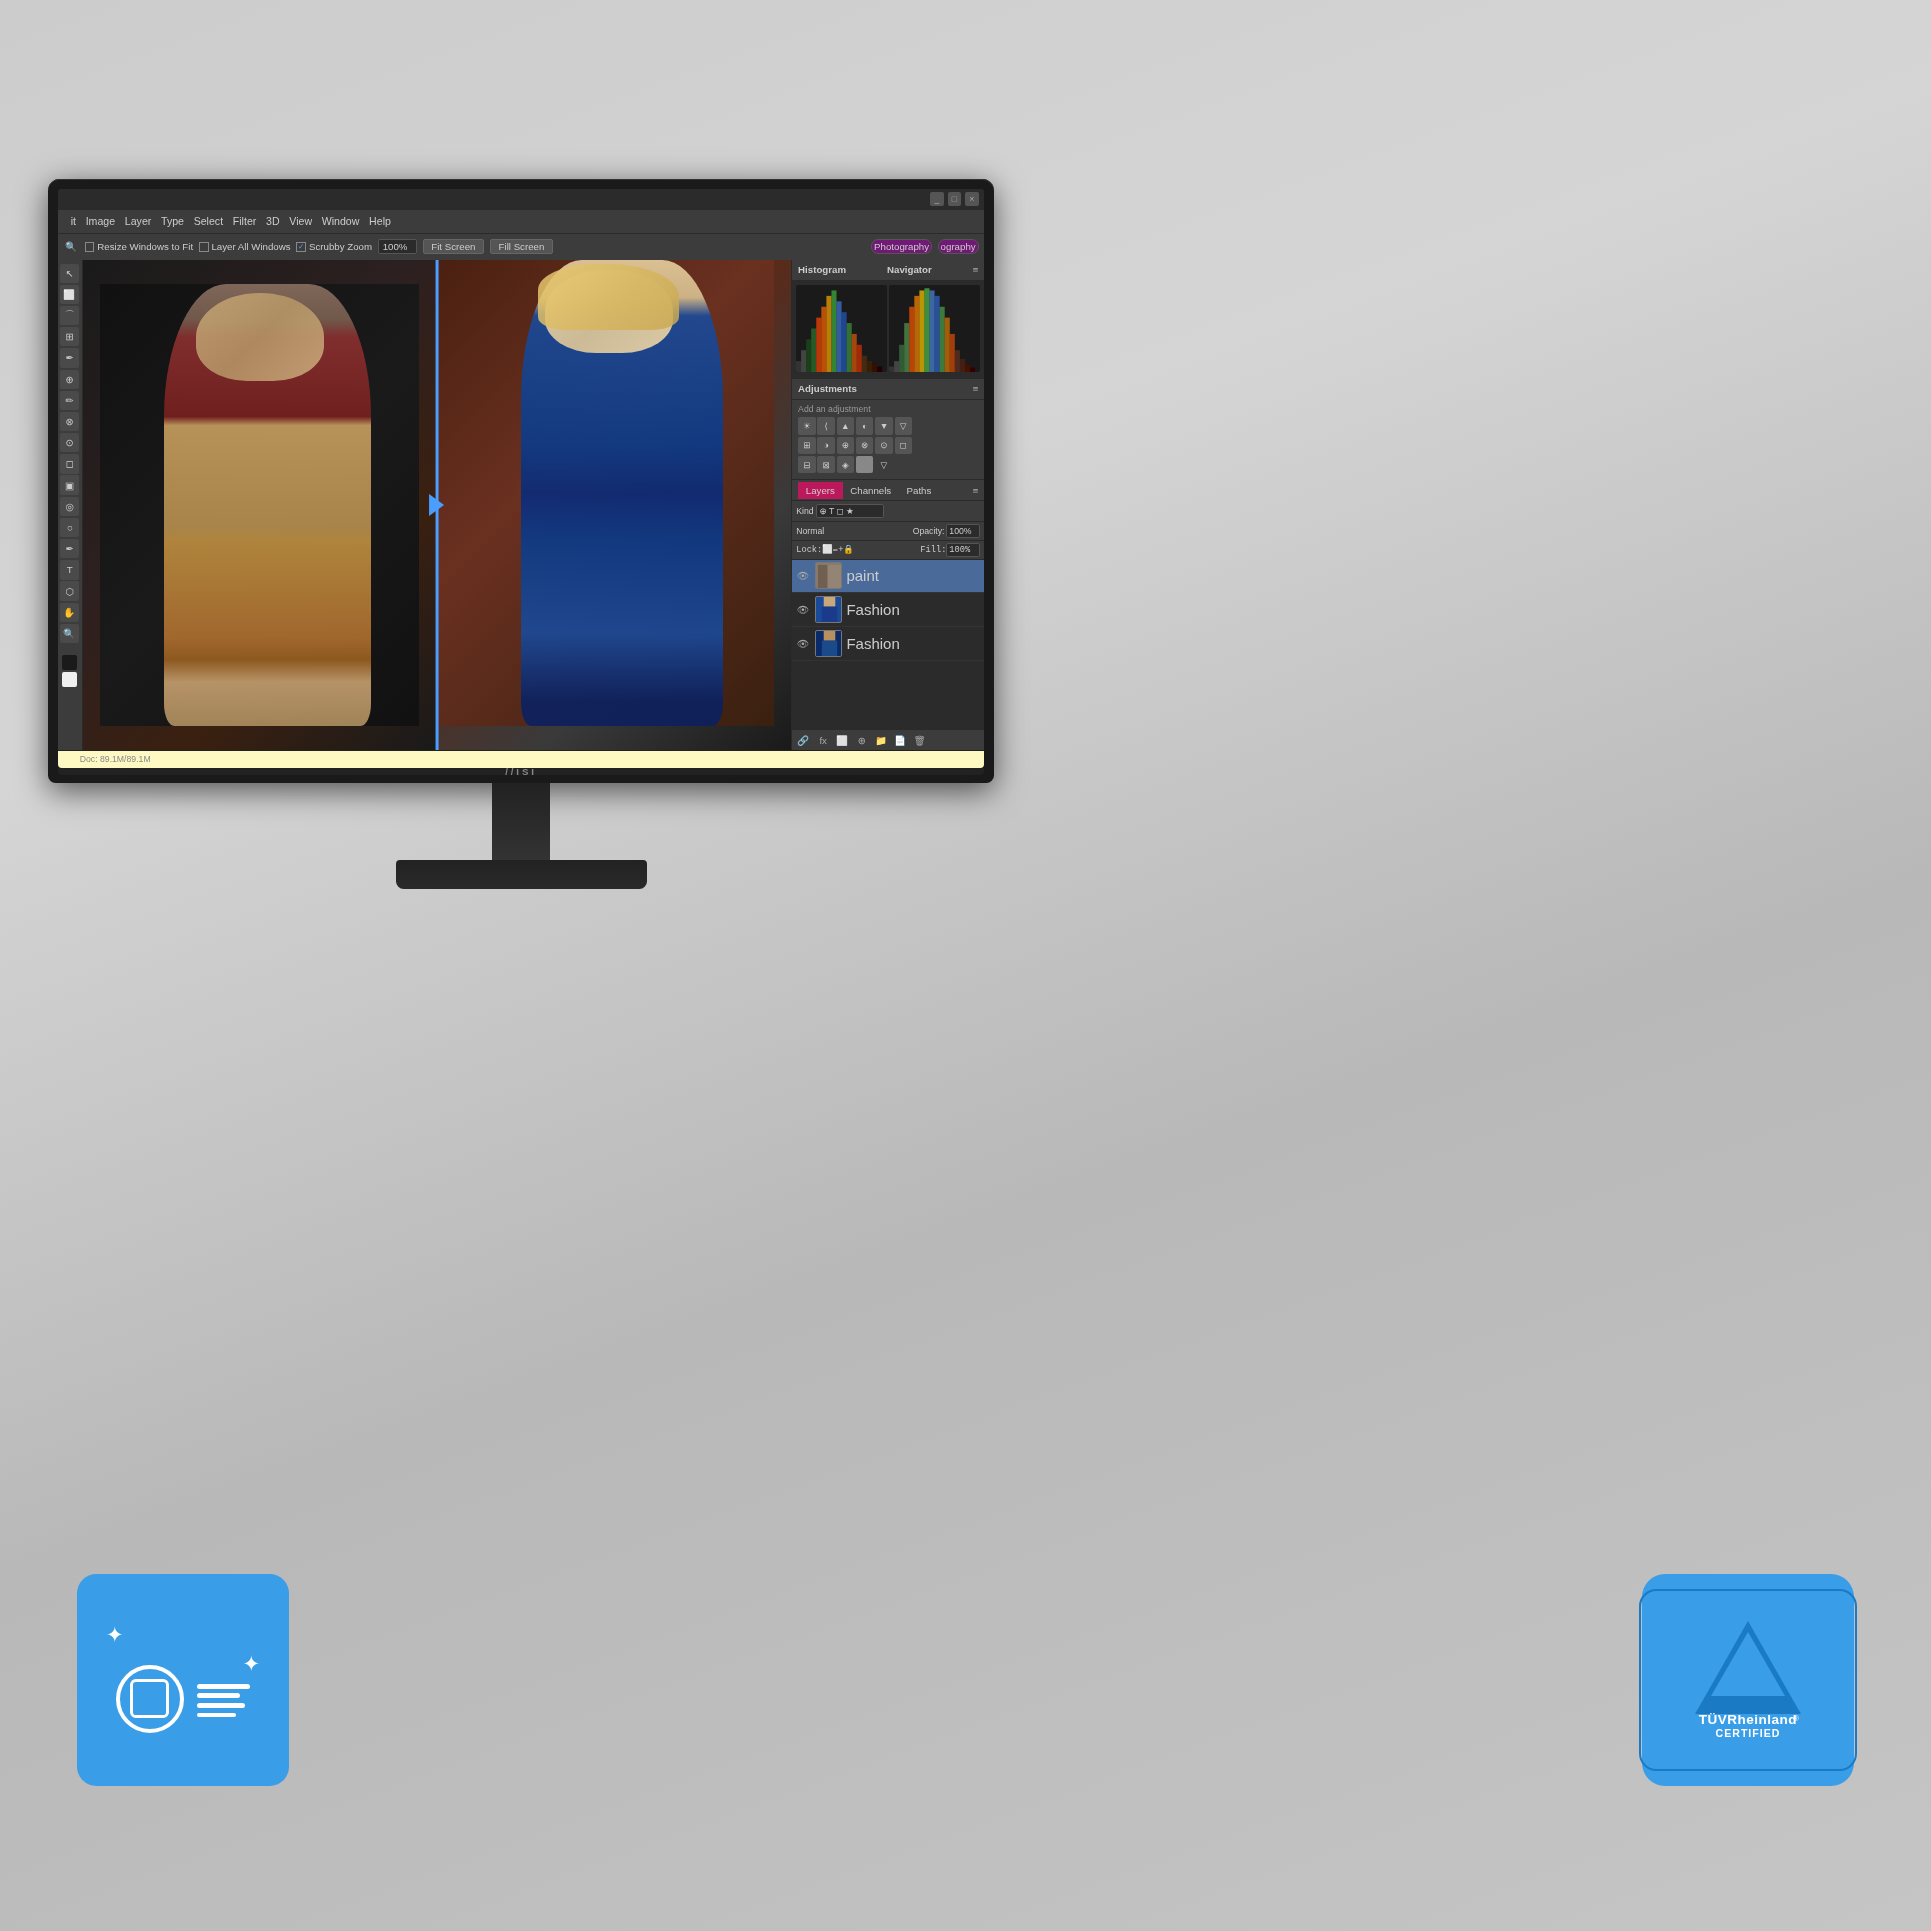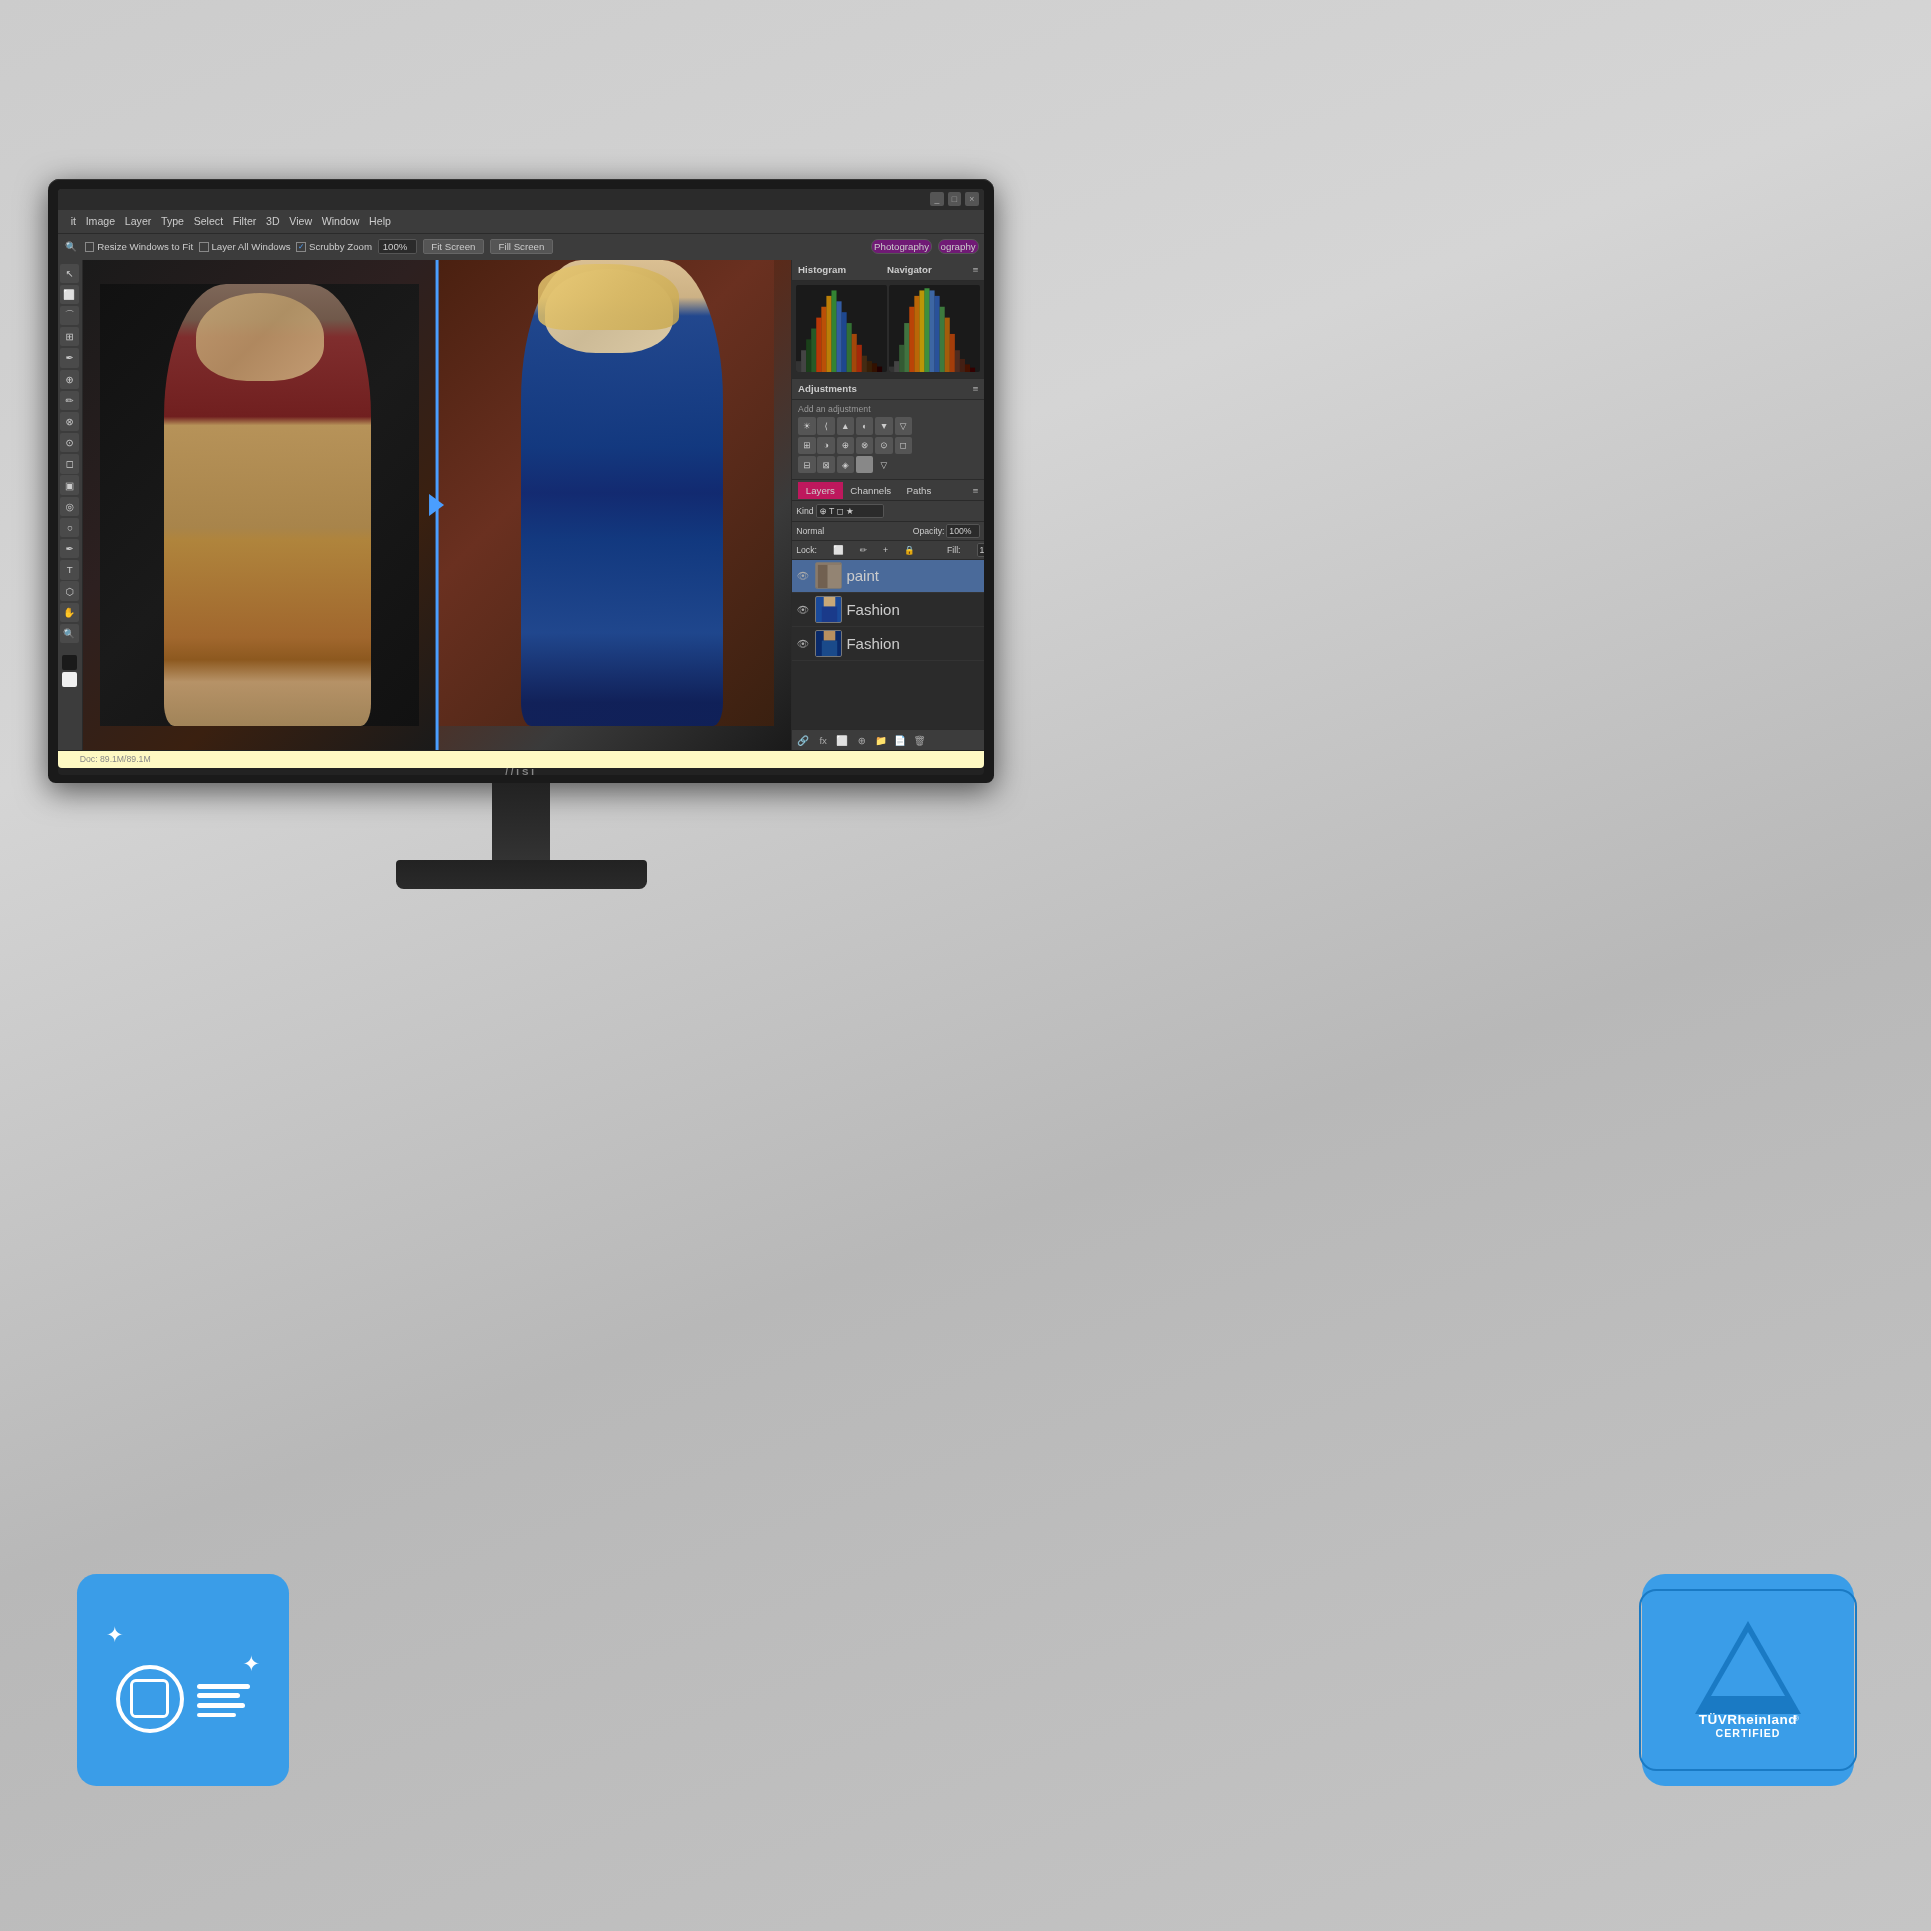--- a/index.html
+++ b/index.html
@@ -377,25 +377,26 @@
       color: #ccc;
       font-size: 8.7px;
       padding: 1px 1.9px;
       width: 34px;
       border-radius: 1.9px;
     }
 
     .ps-layers-fill {
       display: flex;
       align-items: center;
-      gap: 16px;
+      gap: 0;
       padding: 1.9px 3.9px;
       border-bottom: 1px solid #2a2a2a;
       font-size: 8.7px;
       color: #ccc;
+      font-family: Liberation Mono, monospace;
     }
 
     .ps-layer-list {
       flex: 1;
       overflow-y: auto;
       background: #2b2b2b;
     }
 
     .ps-layer-item {
       display: flex;

